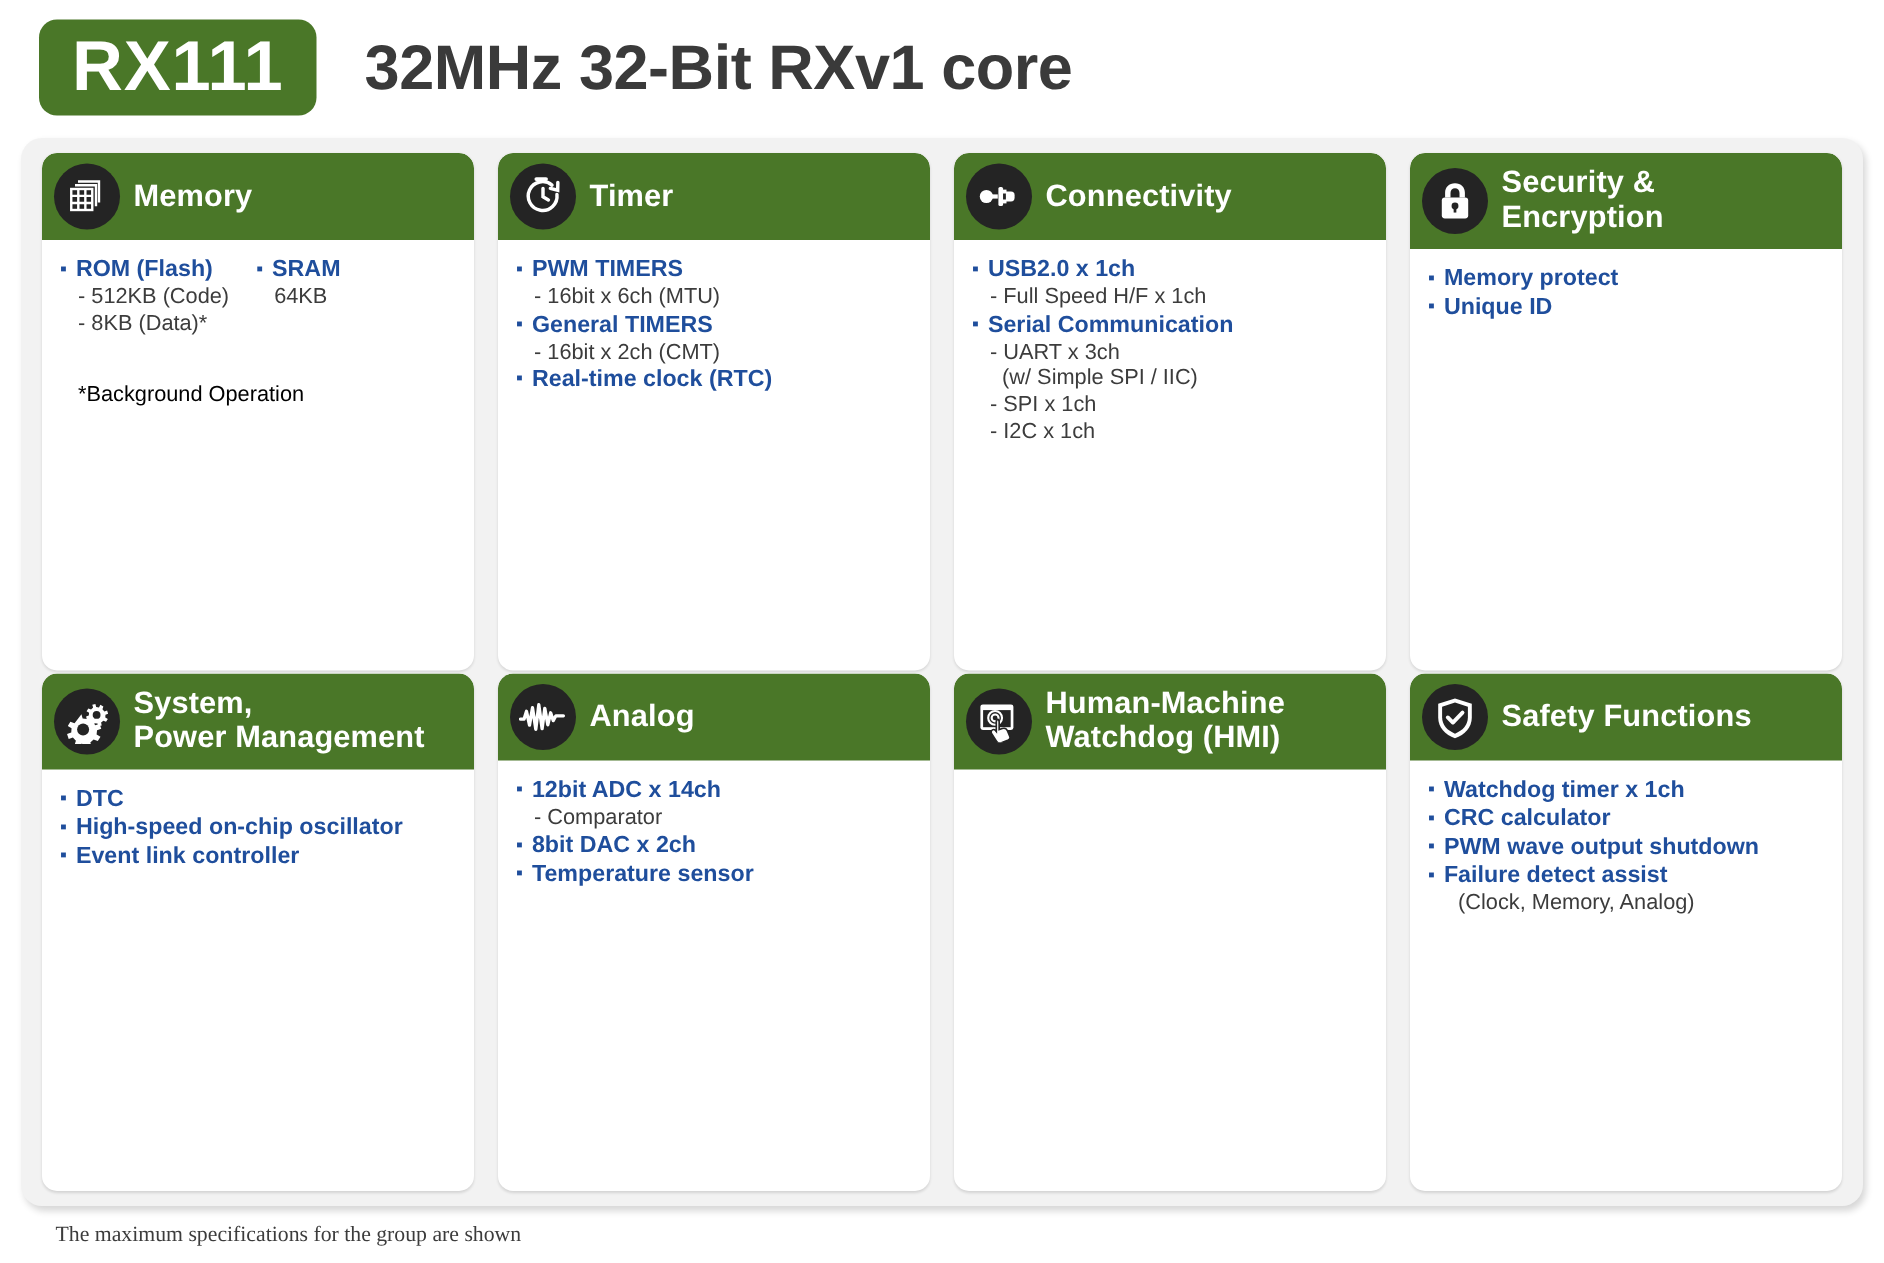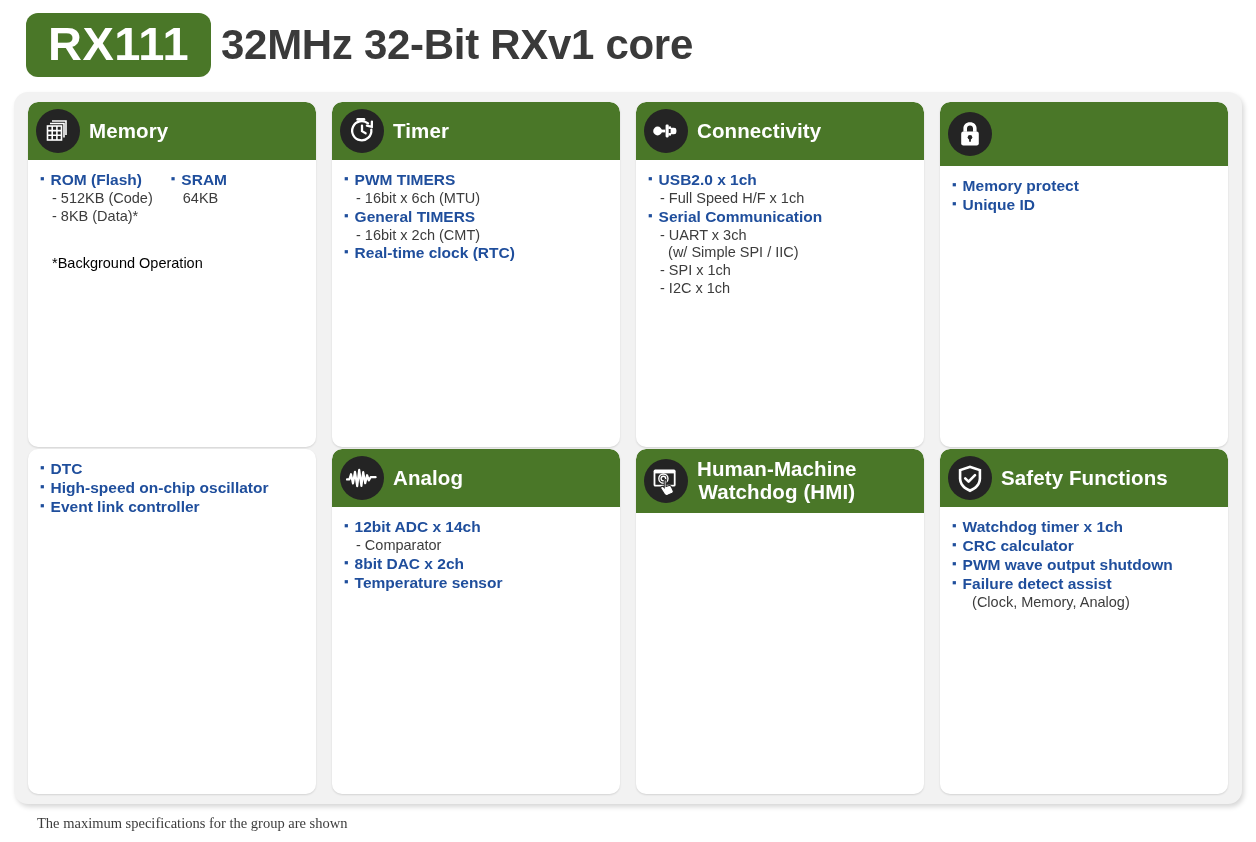--- a/index.html
+++ b/index.html
@@ -17,20 +17,21 @@
   }
 
   
   .header {
     position: absolute;
     left: 0; top: 0;
     width: 1256px;
     height: 90px;
     display: flex;
     align-items: center;
+    gap: 22px;
   }
   .part-badge {
     margin-left: 26px;
     background: #4a7728;
     border-radius: 12px;
     color: #ffffff;
     font-size: 47px;
     font-weight: bold;
     letter-spacing: 0.5px;
     padding: 6px 22px 9px 22px;
@@ -103,21 +104,20 @@
     margin-right: 9px;
   }
   .icon-circle svg { display: block; }
   .card-title {
     color: #ffffff;
     font-size: 20.5px;
     font-weight: bold;
     line-height: 1.12;
     letter-spacing: 0.1px;
     white-space: pre-line;
-    text-align: center;
   }
 
   .card-body {
     flex: 1;
     padding: 11px 10px 10px 12px;
     box-sizing: border-box;
   }
 
   
   .b-row { display: flex; }
@@ -296,37 +296,53 @@
           <span class="icon-circle">
             <svg width="26" height="28" viewBox="0 0 26 28">
               <g fill="#fff">
       <path d="M13 2.2c-4 0-6.6 2.6-6.6 6.3v3.2h3.6V8.6c0-1.9 1.2-3.1 3-3.1s3 1.2 3 3.1v3.1h3.6V8.5c0-3.7-2.6-6.3-6.6-6.3z"></path>
       <rect x="4.2" y="11.6" width="17.6" height="14" rx="2.1"></rect>
       <circle cx="13" cy="17.3" r="2.3" fill="#242424"></circle>
       <rect x="12.1" y="17.3" width="1.8" height="4.4" fill="#242424"></rect>
     </g>
             </svg>
           </span>
+          <span class="card-title">Security &amp;
+Encryption</span>
         </div>
         <div class="card-body">
           <div class="b-row">
             <div class="b-col">
               <div class="bullet">
                 <span class="dot">▪</span>
                 <span>Memory protect</span>
               </div>
               <div class="bullet">
                 <span class="dot">▪</span>
                 <span>Unique ID</span>
               </div>
             </div>
           </div>
         </div>
       </div>
       <div class="card">
+        <div class="card-header two-line">
+          <span class="icon-circle">
+            <svg width="30" height="30" viewBox="0 0 30 30">
+              <g fill="#fff">
+      <path d="M20.6 3.4l.5 1.9 1.9.3.9-1.7 2 1.1-.6 1.9 1.3 1.4 1.8-.7.7 2.2-1.8.7-.1 1.9 1.7.9-1.2 1.9-1.8-.7-1.5 1.2.4 1.9-2.2.5-.6-1.8-1.9-.2-.9 1.7-1.9-1.2.7-1.8-1.2-1.5-1.9.5-.5-2.2 1.8-.6.2-1.9-1.7-1 1.2-1.8 1.8.7 1.4-1.3-.6-1.8z"></path>
+      <circle cx="21.4" cy="10.6" r="2.6" fill="#242424"></circle>
+      <path d="M11.3 10.2l.8 2.8 2.9.3 1.5-2.5 3 1.7-.9 2.8 2 2.2 2.8-1 1.1 3.3-2.8 1-.3 2.9 2.6 1.4-1.8 2.9-2.8-1-2.2 2 1 2.8-3.3 1.1-1-2.8-2.9-.2-1.4 2.5-2.9-1.7.9-2.8-2-2.2-2.8 1-1.1-3.3 2.8-1 .2-2.9-2.5-1.5 1.7-2.9 2.8 1z"></path>
+      <circle cx="12.4" cy="20.4" r="4" fill="#242424"></circle>
+    </g>
+            </svg>
+          </span>
+          <span class="card-title">System,
+Power Management</span>
+        </div>
         <div class="card-body">
           <div class="b-row">
             <div class="b-col">
               <div class="bullet">
                 <span class="dot">▪</span>
                 <span>DTC</span>
               </div>
               <div class="bullet">
                 <span class="dot">▪</span>
                 <span>High-speed on-chip oscillator</span>

